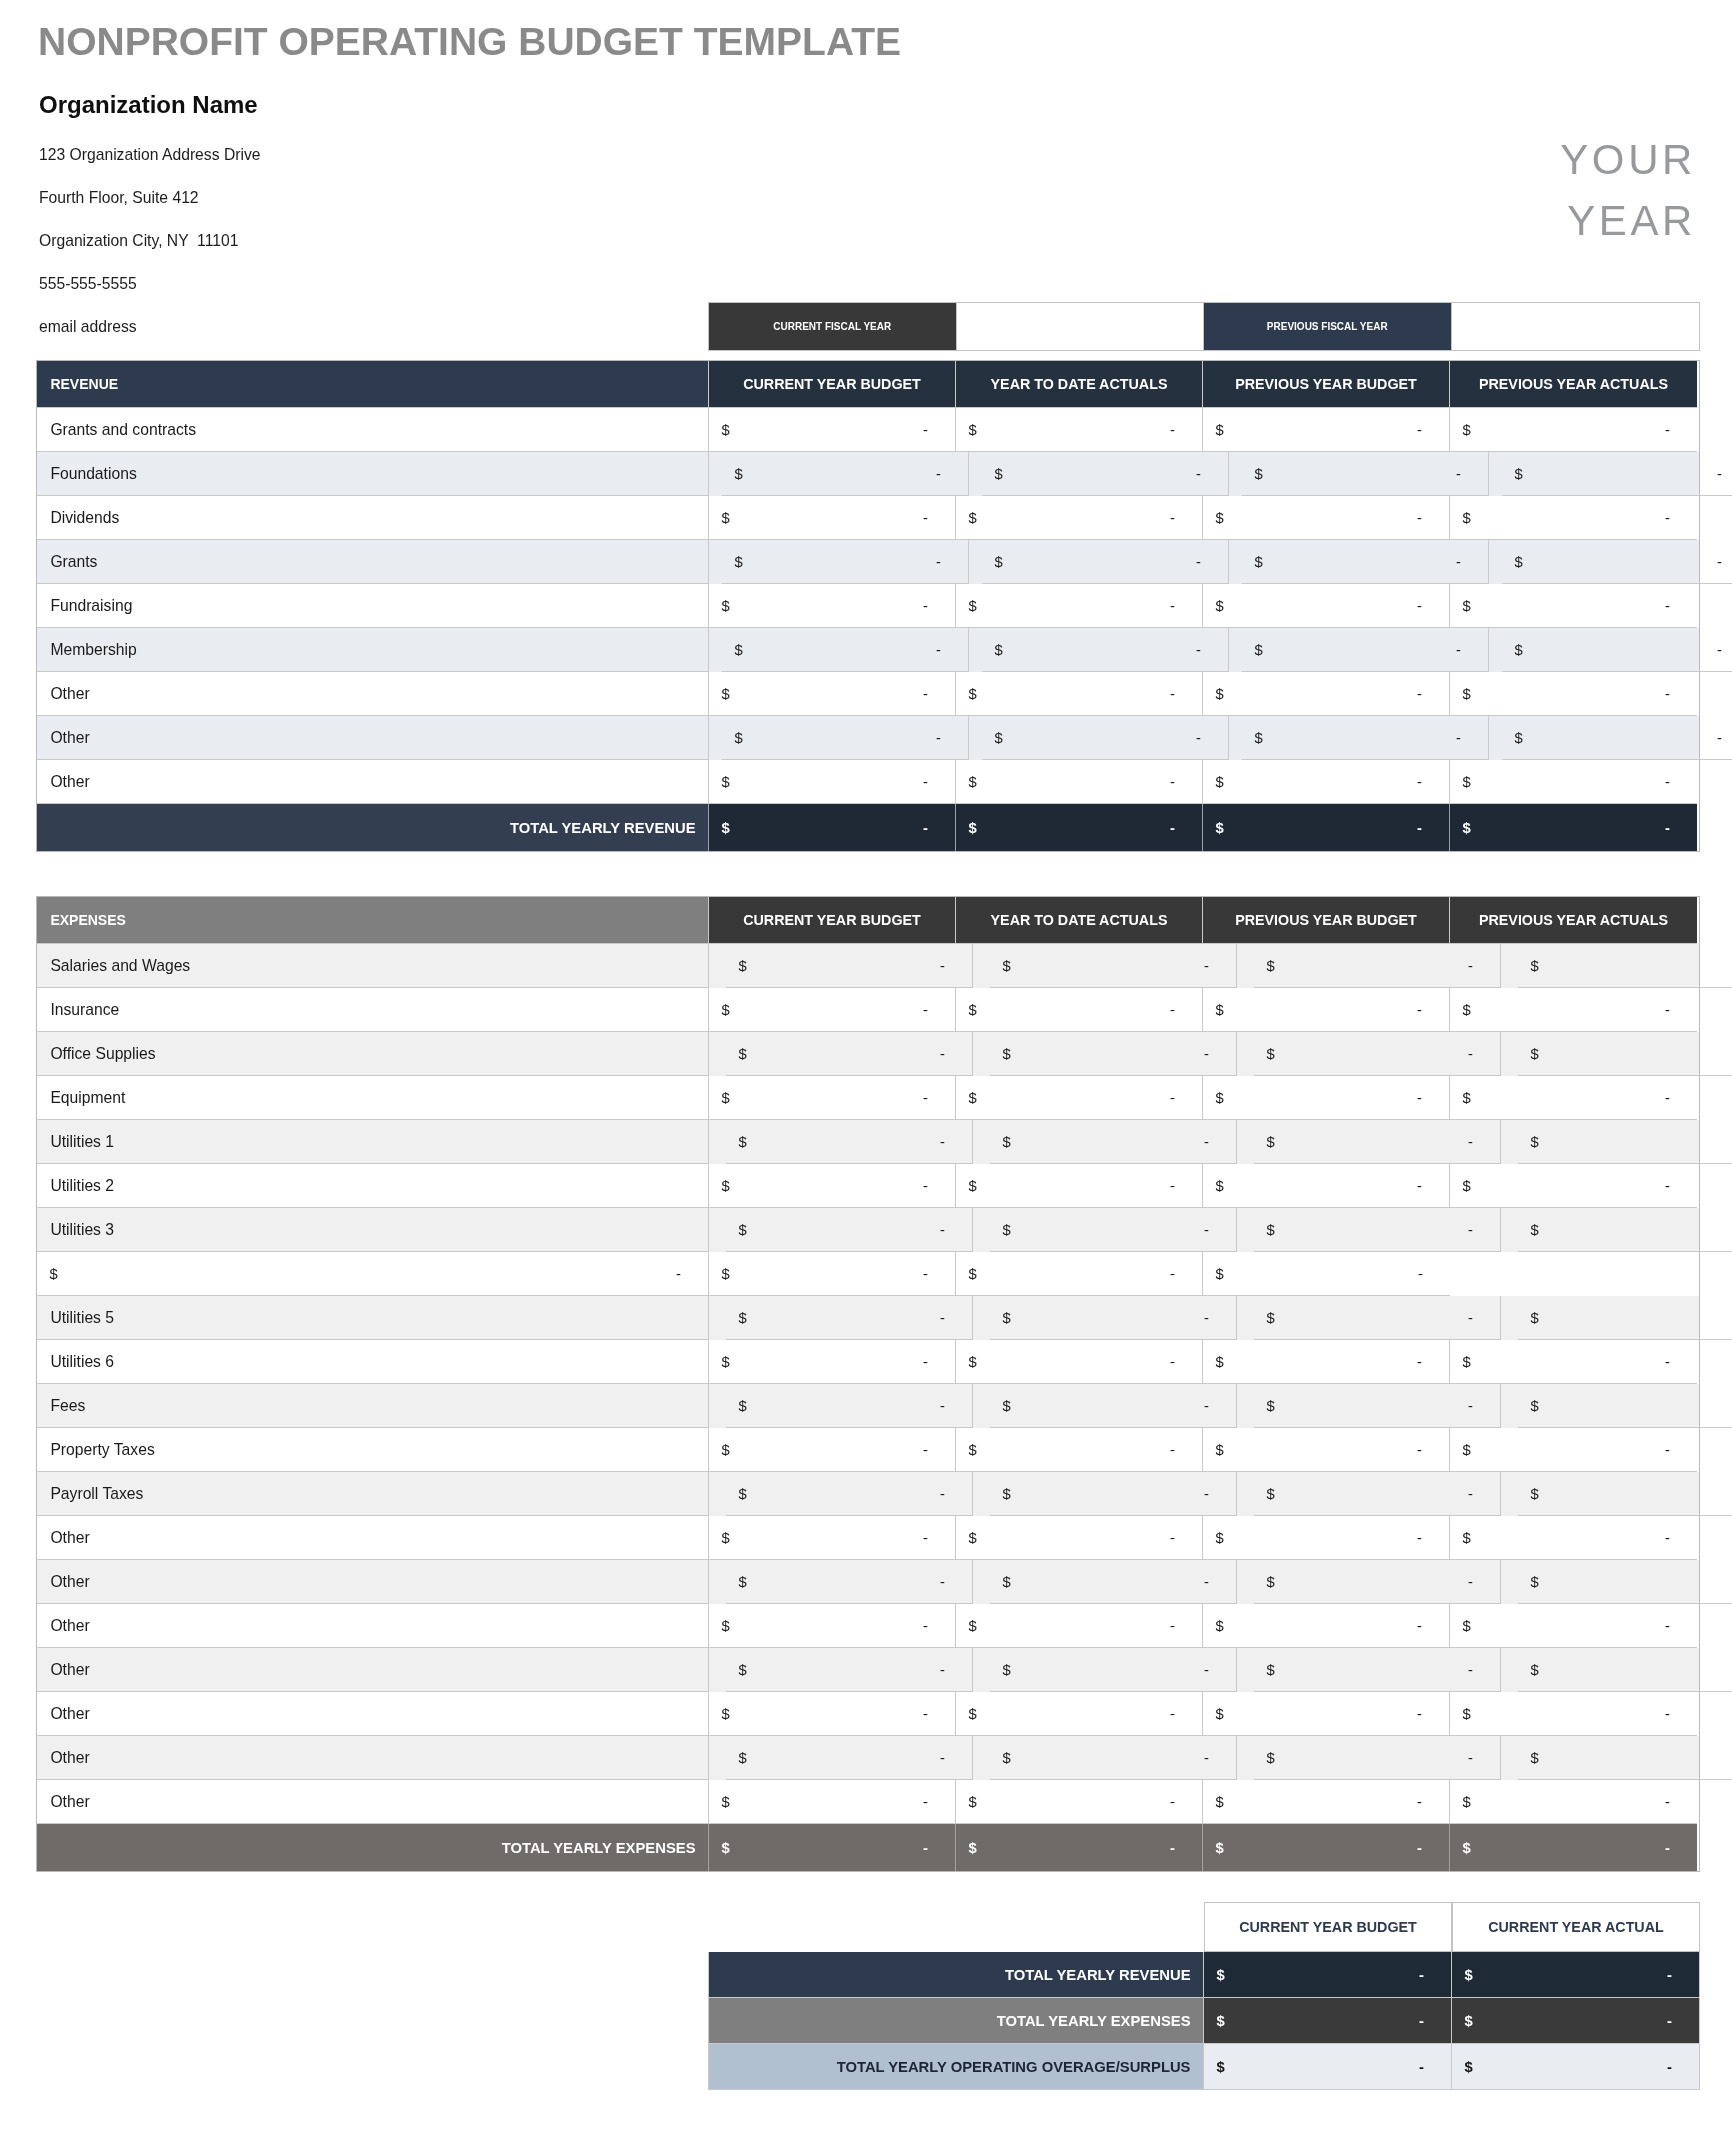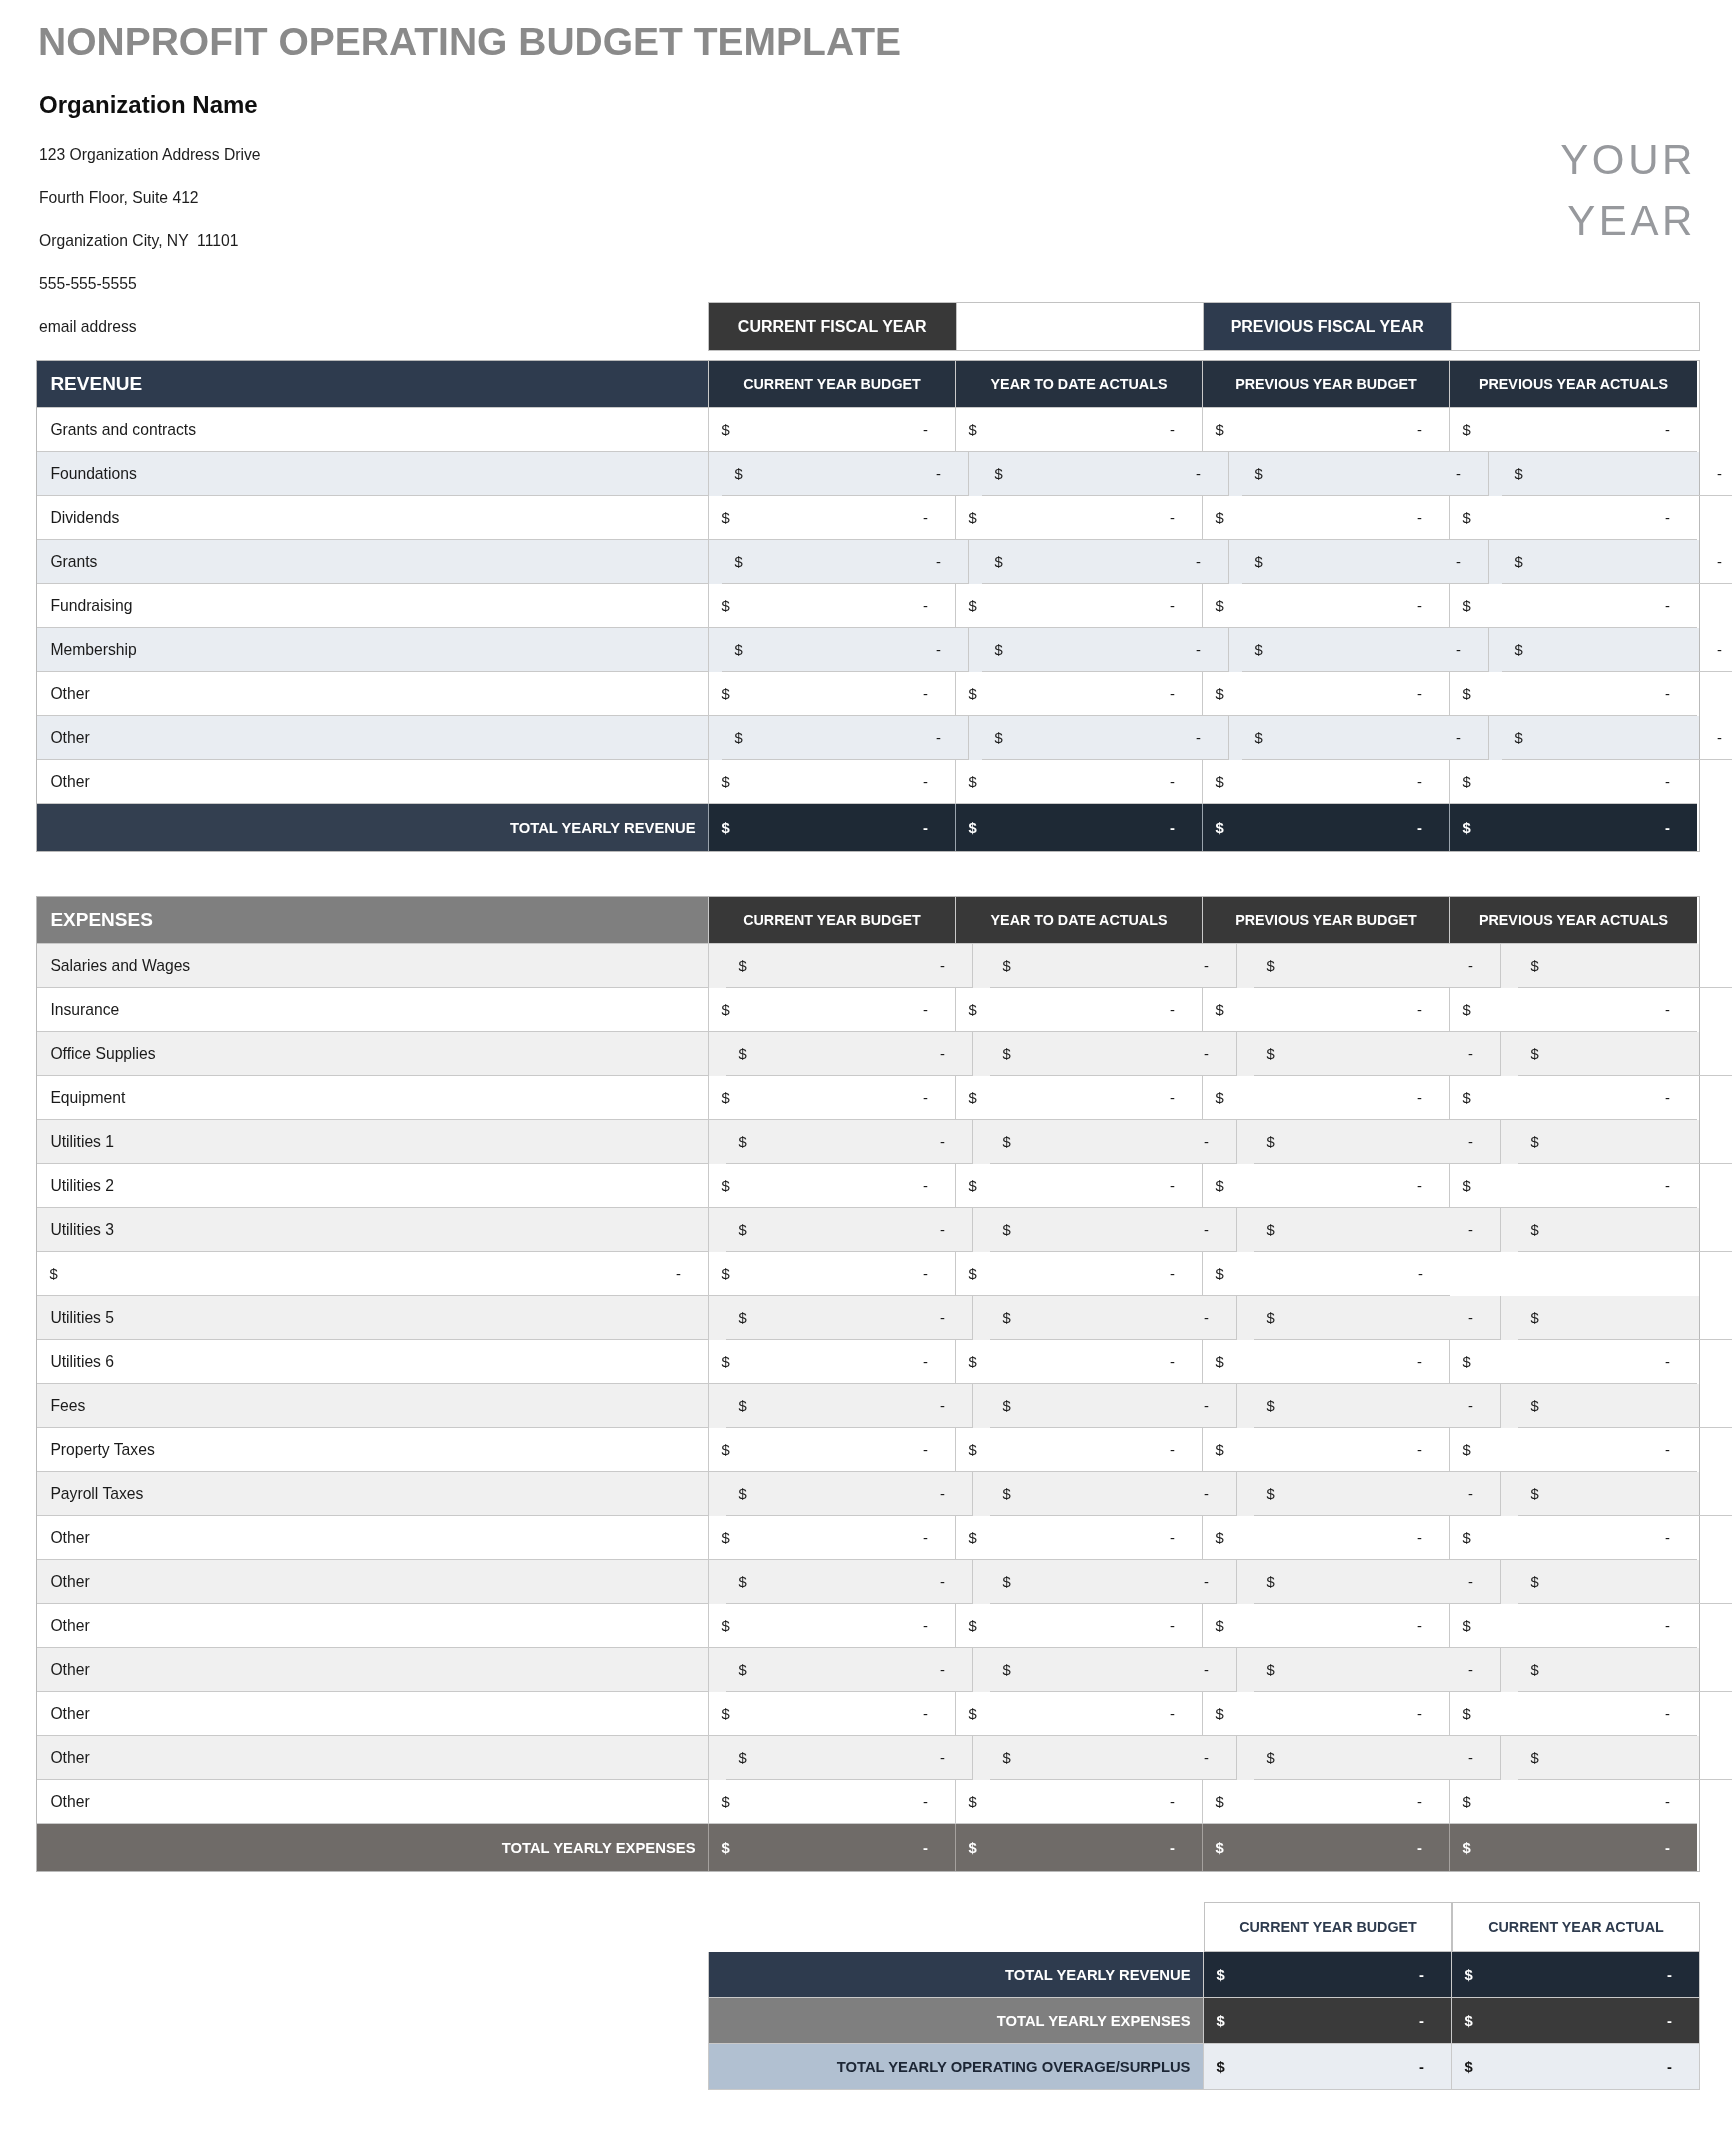--- a/index.html
+++ b/index.html
@@ -11,38 +11,38 @@
   .org-name{position:absolute;left:39px;top:91px;font-size:24px;font-weight:bold;color:#0f0f0f;}
   .org-address{position:absolute;left:39px;top:133px;font-size:15.7px;color:#1d1d1d;}
   .org-address .line{height:43px;display:flex;align-items:center;white-space:pre-wrap;}
   .logo{position:absolute;right:36px;top:129px;text-align:right;font-size:42px;
         color:var(--logo-gray);letter-spacing:3.6px;line-height:61px;font-weight:400;}
 
   
   .fiscal{position:absolute;left:708px;top:302px;width:992px;height:49px;box-sizing:border-box;
           border:1.8px solid #c2c2c2;display:grid;grid-template-columns:1fr 1fr 1fr 1fr;}
   .fiscal .fcell{box-sizing:border-box;border-right:1.8px solid #c2c2c2;display:flex;
-                 align-items:center;justify-content:center;font-size:16px;font-weight:bold;}
+                 align-items:center;justify-content:center;font-size:10px;font-weight:bold;}
   .fiscal .fcell:last-child{border-right:none;}
   .fiscal .flabel{color:#fff;}
   .fiscal .dark{background:var(--charcoal);}
   .fiscal .navy{background:var(--navy);}
   .fiscal .fvalue{background:#fff;}
 
   
   .table{position:absolute;left:36px;width:1664px;box-sizing:border-box;border:1.8px solid var(--border-strong);}
   .trow{display:grid;grid-template-columns:672px 247px 247px 247px 247px;}
   .trow .cell{box-sizing:border-box;border-right:0.9px solid var(--border);border-bottom:0.9px solid var(--border);
               display:flex;align-items:center;overflow:hidden;}
   .trow .cell:last-child{border-right:none;}
   .trow:last-child .cell{border-bottom:none;}
   .trow.data{height:44px;}
   .trow.head,.trow.total{height:47px;}
   .label-cell{padding-left:13.4px;font-size:15.7px;}
-  .section-title{font-size:19px;font-weight:bold;color:#fff;}
+  .section-title{font-size:14px;font-weight:bold;color:#fff;}
   .col-head{justify-content:center;font-size:14.3px;font-weight:bold;color:#fff;text-align:center;}
   .money{justify-content:space-between;padding:0 27px 0 12.5px;font-size:14.8px;}
   .total .label-cell{justify-content:flex-end;padding-right:12.5px;padding-left:0;
                      font-size:14.8px;font-weight:bold;color:#fff;}
   .total .money{color:#fff;font-weight:bold;}
 
   
   .revenue .data{background:#fff;}
   .revenue .data.alt{background:var(--zebra-blue);gap:13px;}
   .revenue .head .label-cell{background:var(--navy);}

